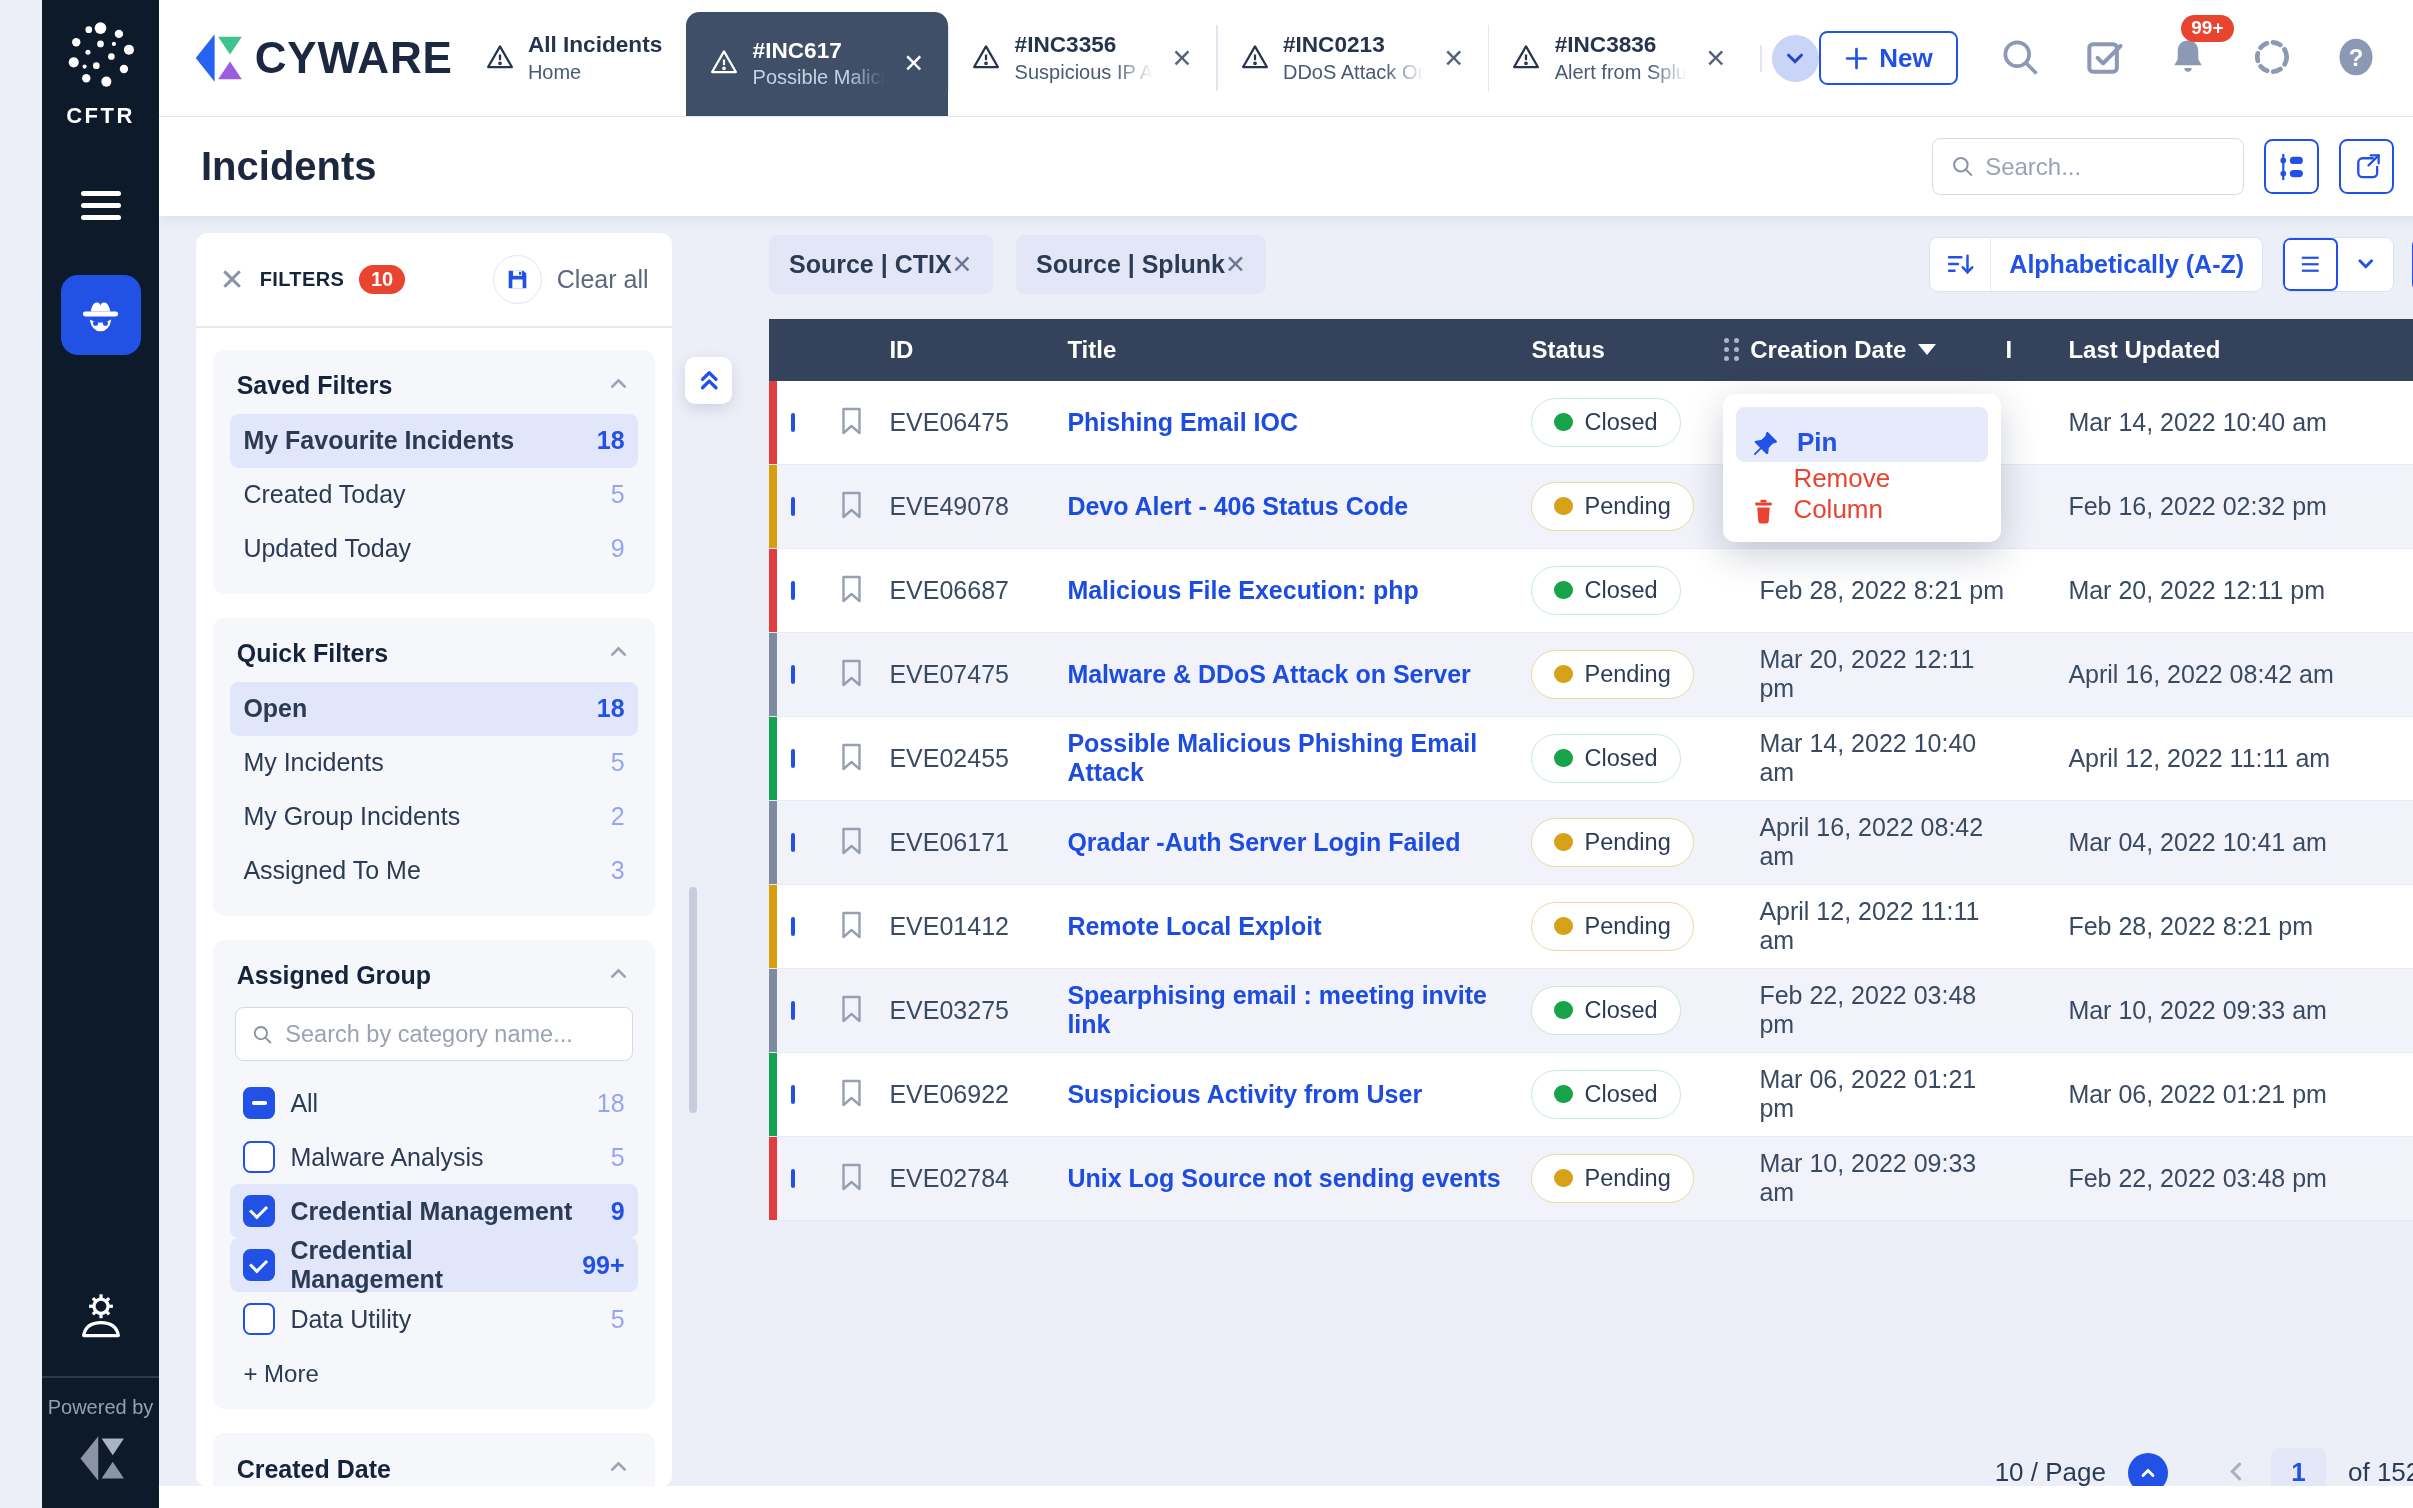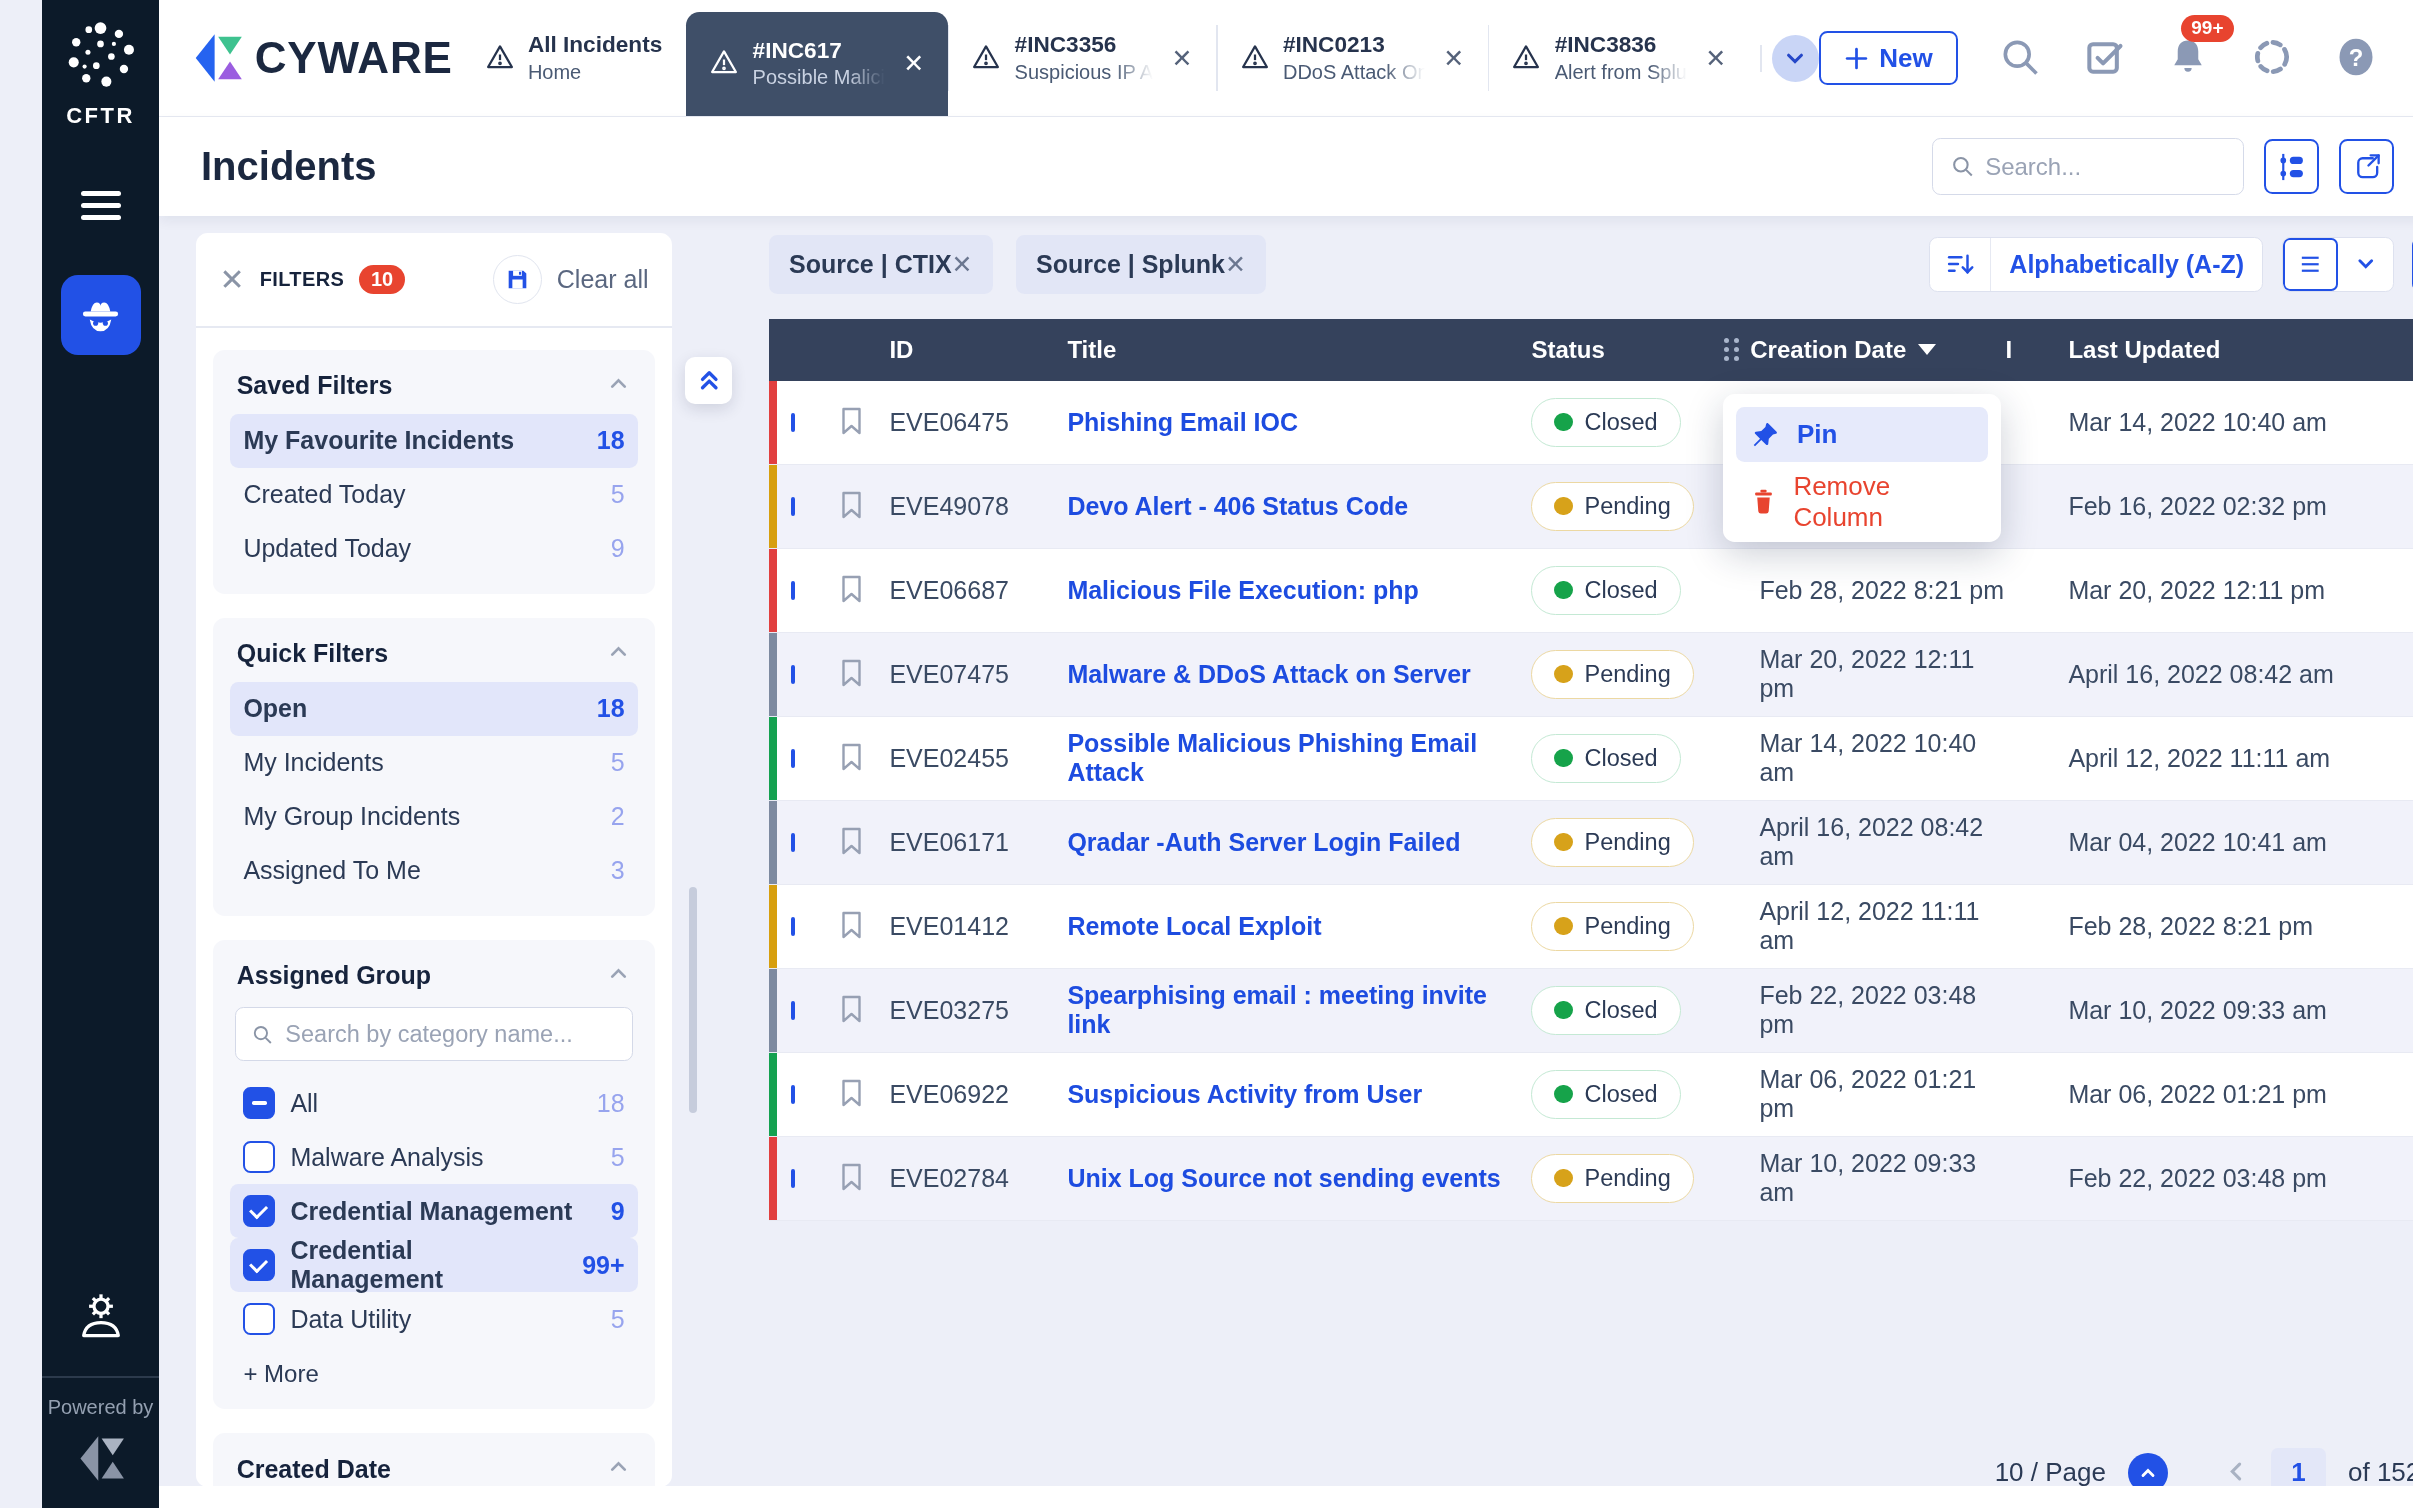--- a/index.html
+++ b/index.html
@@ -125,21 +125,21 @@
   .cell-id { font-size:25px; color:#3a4a63; padding-left:10px; }
   .cell-title { font-size:25px; font-weight:700; color:#1d4ce0; cursor:pointer; text-decoration:none; }
   .pill { display:inline-flex; align-items:center; gap:11.7px; height:49px; padding:0 22px; border-radius:25px; border:1.7px solid; background:#fff; font-size:23.5px; color:#2b3a55; width:fit-content; }
   .pill .dot { width:18.4px; height:18.4px; border-radius:50%; }
   .pill.closed { border-color:#c4e9d4; } .pill.closed .dot { background:#16a34a; }
   .pill.pending { border-color:#ecd8a2; } .pill.pending .dot { background:#d7a21a; }
   .cell-date { font-size:25px; color:#3a4a63; }
 
   
   .ctx-menu { position:absolute; left:954px; top:161px; width:278px; background:#fff; border-radius:11.7px; box-shadow:0 11.7px 37px rgba(25,35,70,.22); padding:13.4px; z-index:20; }
-  .ctx-item { display:flex; align-items:center; gap:17px; height:55px; border-radius:8.4px; padding:12px 15px; font-size:26px; cursor:pointer; }
+  .ctx-item { display:flex; align-items:flex-end; gap:17px; height:55px; border-radius:8.4px; padding:4px 15px; font-size:26px; cursor:pointer; }
   .ctx-item.pin { background:#e6eafb; color:#2251e6; font-weight:600; margin-bottom:11.7px; }
   .ctx-item.remove { color:#e8442f; }
 
   
   .pager { position:absolute; right:47px; top:1215px; display:flex; align-items:center; gap:22px; }
   .pp-label { font-size:26px; color:#2b3a55; }
   .pp-circle { width:40px; height:40px; border-radius:50%; background:#2251e6; color:#fff; display:flex; align-items:center; justify-content:center; cursor:pointer; margin-right:34px; }
   .pg-prev { color:#a9b2c3; cursor:pointer; }
   .pg-box { min-width:55px; height:49px; background:#e3e7f8; border-radius:6.7px; color:#2251e6; font-size:26px; font-weight:700; display:flex; align-items:center; justify-content:center; padding:0 11.7px; }
   .pg-of { font-size:26px; color:#2b3a55; }

